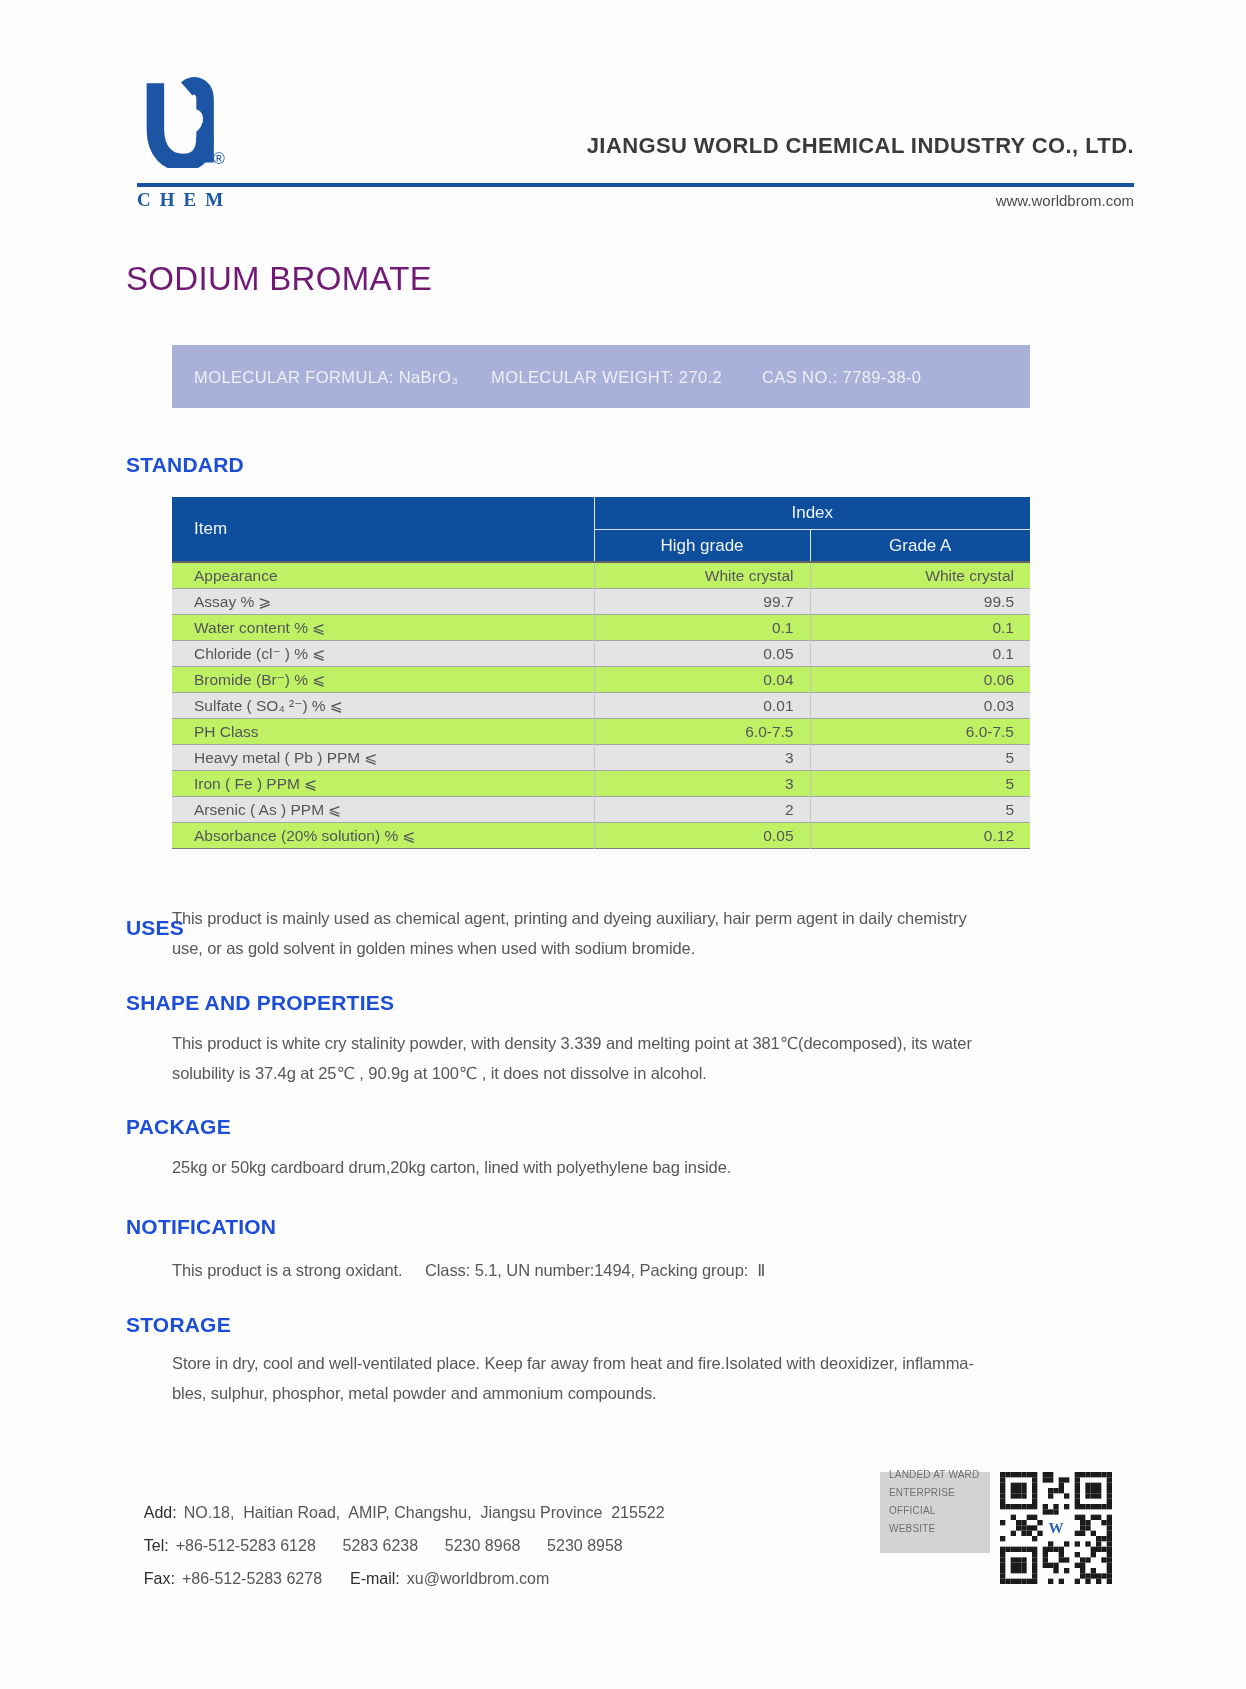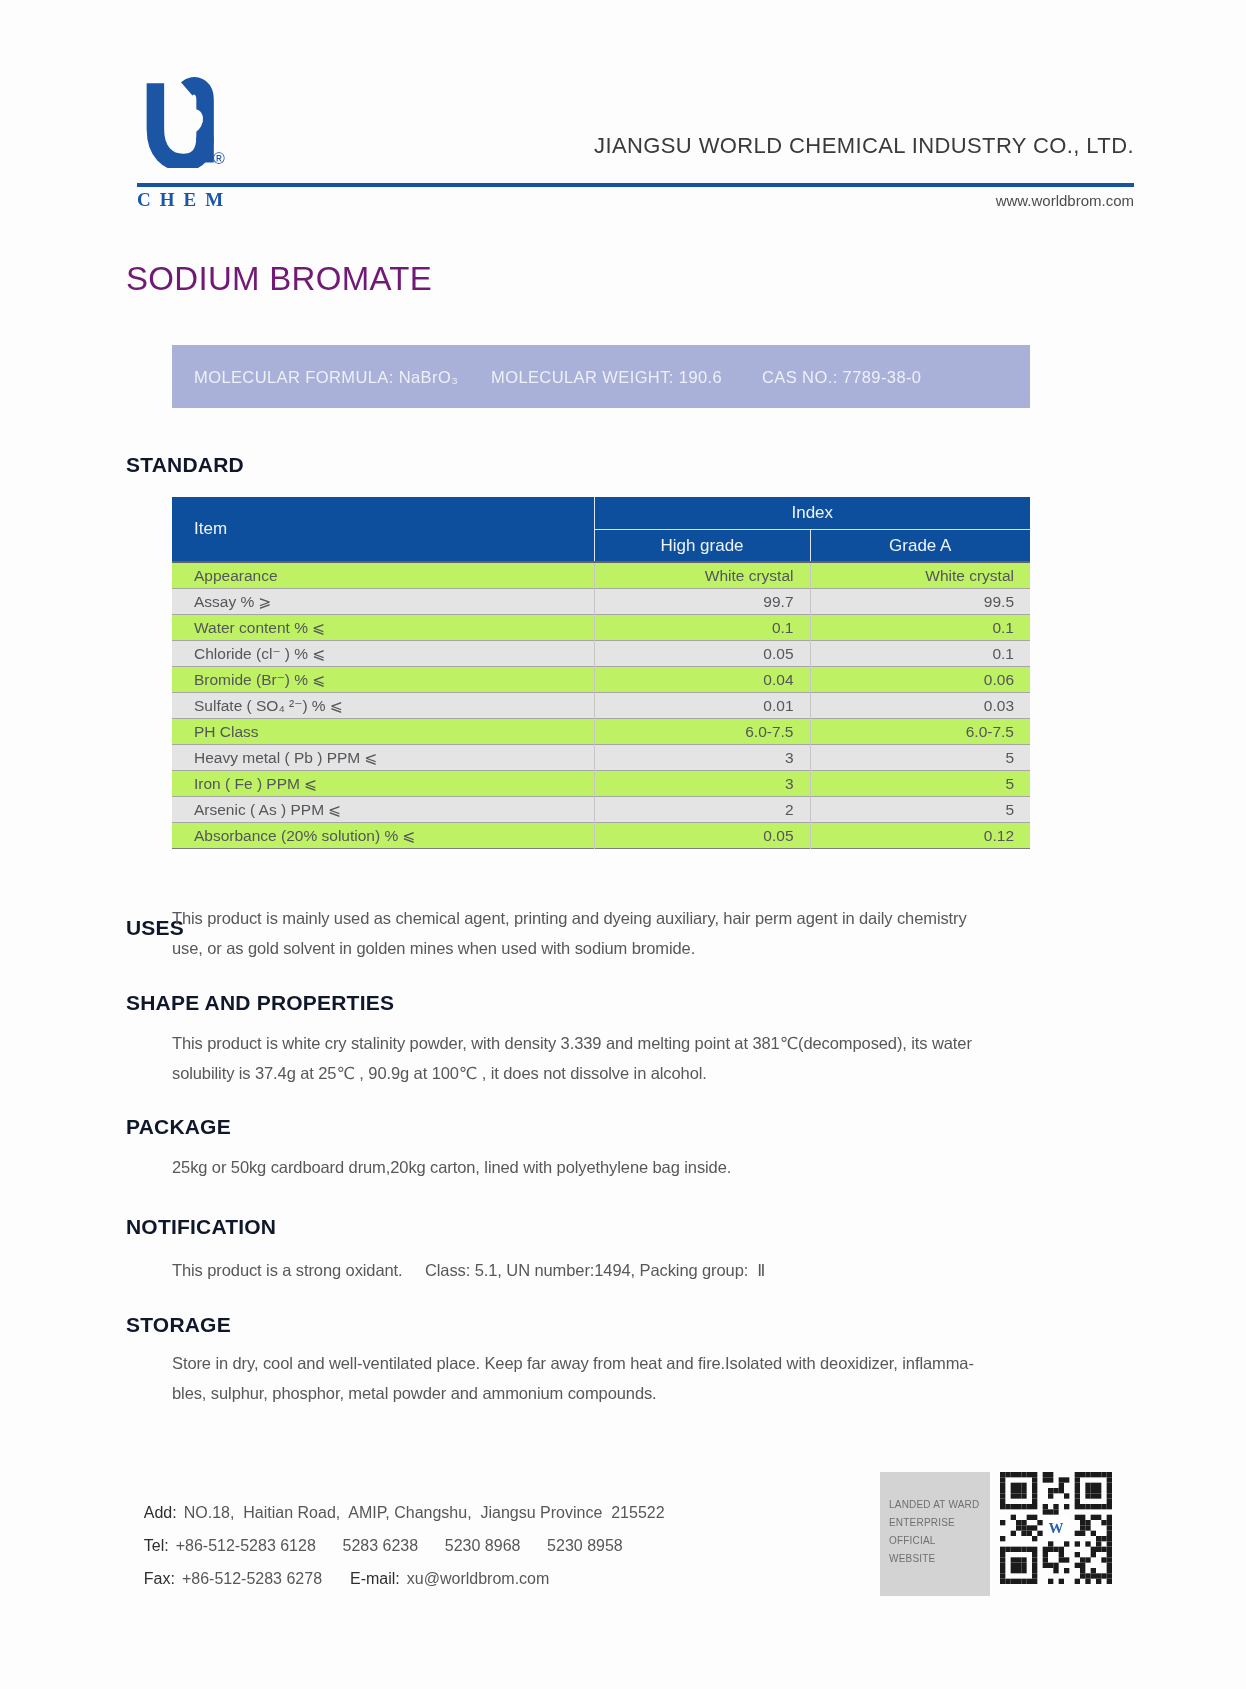--- a/index.html
+++ b/index.html
@@ -6,29 +6,29 @@
   .page{
     position:relative;width:1246px;height:1689px;background:#fdfdfe;overflow:hidden;
     font-family:"Liberation Sans","DejaVu Sans",sans-serif;color:#58585a;
   }
   
   .logo-svg{position:absolute;left:137px;top:76px;width:92px;height:92px;}
   .reg-mark{position:absolute;left:213px;top:150px;font-size:16px;color:#1a57a5;}
   .header-line{position:absolute;left:137px;top:183px;width:997px;height:4px;background:#15559f;}
   .logo-chem{position:absolute;left:137px;top:189px;font-family:"Liberation Serif","DejaVu Serif",serif;
     font-weight:bold;font-size:19px;letter-spacing:9px;color:#1a57a5;}
-  .company{position:absolute;right:112px;top:133px;font-size:22px;font-weight:normal;color:#3a3a3c;letter-spacing:0.4px;}
+  .company{position:absolute;right:112px;top:133px;font-size:22px;font-weight:bold;color:#3a3a3c;letter-spacing:0.4px;}
   .website{position:absolute;right:112px;top:192px;font-size:15px;color:#4c4c4e;}
   
   .title{position:absolute;left:126px;top:246px;font-size:33px;font-weight:normal;color:#701a75;letter-spacing:0.3px;margin-top:14px;}
   .banner{position:absolute;left:172px;top:345px;width:858px;height:63px;background:#a9b1d8;}
   .banner span{position:absolute;top:50%;transform:translateY(-50%);font-size:16.5px;color:#eef0f8;letter-spacing:0.4px;white-space:pre;}
   .banner .b1{left:22px;} .banner .b2{left:319px;} .banner .b3{left:590px;}
   
-  .sec-heading{position:absolute;left:126px;font-size:21px;font-weight:bold;color:#0f172a;letter-spacing:0.2px;}
+  .sec-heading{position:absolute;left:126px;font-size:21px;font-weight:bold;color:#1d4ed8;letter-spacing:0.2px;}
   .sec-body{position:absolute;left:172px;width:890px;font-size:16.5px;line-height:30px;color:#58585a;
     white-space:pre-wrap;letter-spacing:-0.1px;}
   
   .std-table{position:absolute;left:172px;top:497px;width:858px;border-collapse:collapse;table-layout:fixed;}
   .std-table thead th{background:#0e4f9d;color:#eef2fa;font-weight:400;font-size:17px;padding:0;}
   .th-item{text-align:left;padding-left:22px !important;border-right:1.5px solid rgba(255,255,255,.85);}
   .th-index{height:32px;border-bottom:1.5px solid rgba(255,255,255,.85);}
   .th-sub{height:31px;}
   .th-gradea{border-left:1.5px solid rgba(255,255,255,.85);}
   .std-table tbody td{height:25px;padding:0;font-size:15.5px;color:#55565a;background:transparent;}
@@ -38,22 +38,22 @@
   .std-table tbody tr:first-child{border-top:2px solid #646464;}
   .std-table{border-bottom:1.5px solid #7d7d7d;}
   .c-item{text-align:left;padding-left:22px !important;border-right:1px solid #c6c6c6;}
   .c-val{text-align:right;padding-right:16px !important;}
   .c-val.mid{border-right:1px solid #c6c6c6;}
   
   .f-line{position:absolute;left:126px;font-size:16px;white-space:pre-wrap;}
   .f-label{font-weight:normal;color:#2e2e30;margin-right:7px;}
   .f-val{color:#57575a;}
   .f-email-label{margin-left:28px;}
-  .qr-caption-box{position:absolute;left:880px;top:1472px;width:110px;height:124px;background:#d3d3d3;
-    display:flex;flex-direction:column;justify-content:flex-end;box-sizing:border-box;padding:0 6px 28px 9px;}
+  .qr-caption-box{position:absolute;left:880px;top:1472px;width:110px;height:81px;background:#d3d3d3;
+    display:flex;flex-direction:column;justify-content:flex-end;box-sizing:border-box;padding:0 6px 15px 9px;}
   .qr-caption{font-size:10px;line-height:18px;color:#6f6f71;white-space:pre-line;letter-spacing:0.2px;}
   .qr-box{position:absolute;left:1000px;top:1472px;width:112px;height:112px;}
   .qr-box svg{position:absolute;left:0;top:0;}
   .qr-center-logo{position:absolute;left:50%;top:50%;transform:translate(-50%,-50%);
     width:24px;height:24px;background:#ffffff;display:flex;align-items:center;justify-content:center;
     font-family:"Liberation Serif","DejaVu Serif",serif;font-weight:bold;font-size:15px;color:#2a63ad;}
 </style>
 </head>
 <body>
 
@@ -66,21 +66,21 @@
   </svg>
   <span class="reg-mark">®</span>
   <div class="header-line"></div>
   <div class="logo-chem">CHEM</div>
   <div class="company">JIANGSU WORLD CHEMICAL INDUSTRY CO., LTD.</div>
   <div class="website">www.worldbrom.com</div>
 
   <div class="title">SODIUM BROMATE</div>
   <div class="banner">
     <span class="b1">MOLECULAR FORMULA: NaBrO₃</span>
-    <span class="b2">MOLECULAR WEIGHT: 190.6</span>
+    <span class="b2">MOLECULAR WEIGHT: 270.2</span>
     <span class="b3">CAS NO.: 7789-38-0</span>
   </div>
 
   <div class="sec-heading" style="top:453px">STANDARD</div>
   <table class="std-table">
     <colgroup>
         <col style="width:422px">
         <col style="width:216px">
         <col style="width:220px">
       </colgroup>

